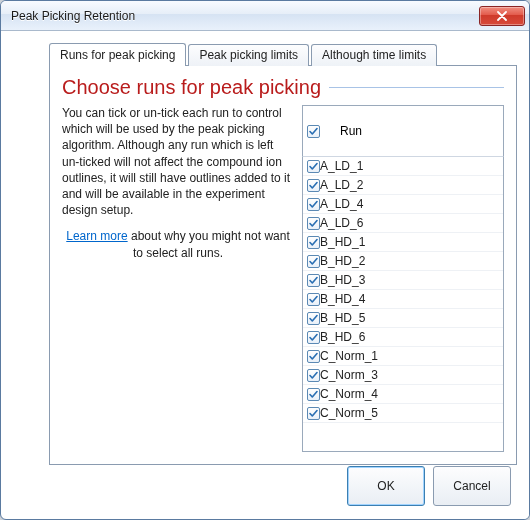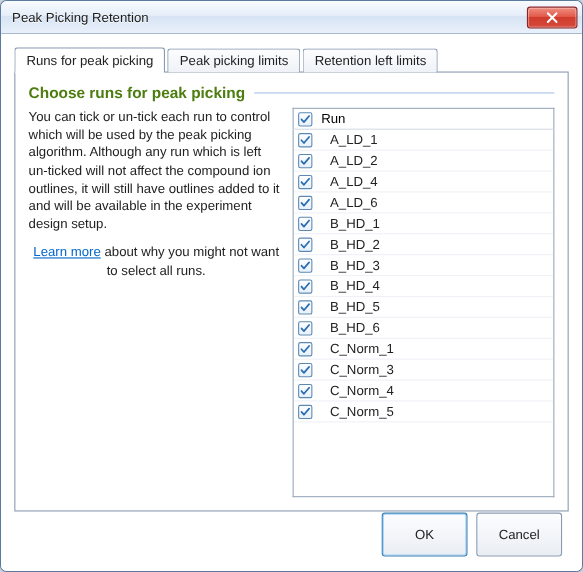--- a/index.html
+++ b/index.html
@@ -49,20 +49,21 @@
     cursor: pointer;
     box-shadow: inset 0 0 0 1px rgba(255,255,255,0.35);
   }
   .close-btn svg { display:block; }
   .client {
     flex: 1;
     background: #fff;
     padding: 10px 12px 12px 12px;
     display: flex;
     flex-direction: column;
+    margin-left: 36px;
   }
   .tabs {
     display: flex;
     align-items: flex-end;
     height: 24px;
     position: relative;
     z-index: 2;
   }
   .tab {
     border: 1px solid #8a9bb0;
@@ -101,23 +102,23 @@
     min-height: 0;
     position: relative;
     z-index:1;
   }
   .heading-row {
     display: flex;
     align-items: center;
     margin-bottom: 6px;
   }
   .heading {
-    font-size: 14px;
-    font-weight: bold;
-    color: #4d7c0f;
+    font-size: 20px;
+    font-weight: normal;
+    color: #b91c1c;
     white-space: nowrap;
     margin-right: 8px;
   }
   .heading-line {
     flex:1;
     height:1px;
     background:#a8c3e6;
   }
   .columns {
     flex:1;
@@ -135,37 +136,37 @@
   .right-col {
     flex:1;
     display:flex;
     flex-direction: column;
     min-height:0;
   }
   .list-header {
     border: 1px solid #9aa9bb;
     border-bottom: 1px solid #cfd7e2;
     background: #fff;
-    padding: 2px 4px;
-    display:flex;
-    align-items:center;
-    gap:8px;
+    padding: 18px 4px;
+    display:flex;
+    align-items:center;
+    gap:20px;
   }
   .list-body-wrap {
     border: 1px solid #9aa9bb;
     border-top: none;
     flex:1;
     overflow-y: scroll;
     background:#fff;
   }
   .list-row {
     padding: 2px 4px;
     display:flex;
     align-items:center;
-    gap:16px;
+    gap:0;
     border-bottom: 1px solid #eef1f5;
     font-size:12px;
     color:#222;
   }
   .chk {
     width:13px; height:13px;
     border:1px solid #5b89b4;
     border-radius:2px;
     background: linear-gradient(to bottom,#fefefe,#e8f0f9);
     display:inline-flex;
@@ -215,21 +216,21 @@
       <svg width="10" height="10" viewBox="0 0 10 10">
         <path d="M1 1 L9 9 M9 1 L1 9" stroke="#fff" stroke-width="1.8" stroke-linecap="round"></path>
       </svg>
     </div>
   </div>
 
   <div class="client">
     <div class="tabs" id="tab-strip">
         <div class="tab active">Runs for peak picking</div>
         <div class="tab">Peak picking limits</div>
-        <div class="tab">Retention left limits</div>
+        <div class="tab">Although time limits</div>
       </div>
 
     <div class="panel">
       <div class="heading-row">
         <div class="heading">Choose runs for peak picking</div>
         <div class="heading-line"></div>
       </div>
 
       <div class="columns">
         <div class="left-col">

